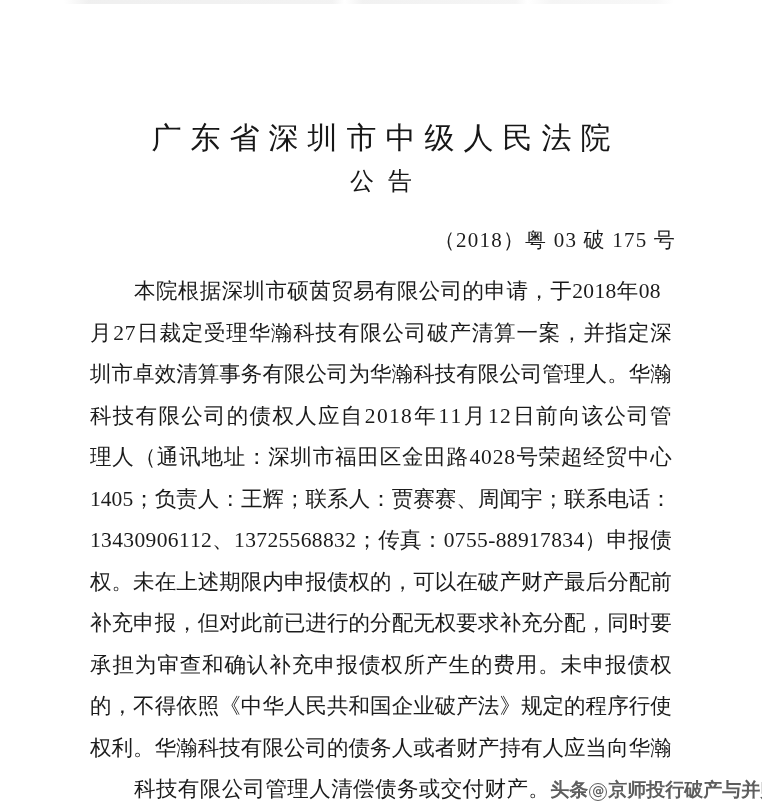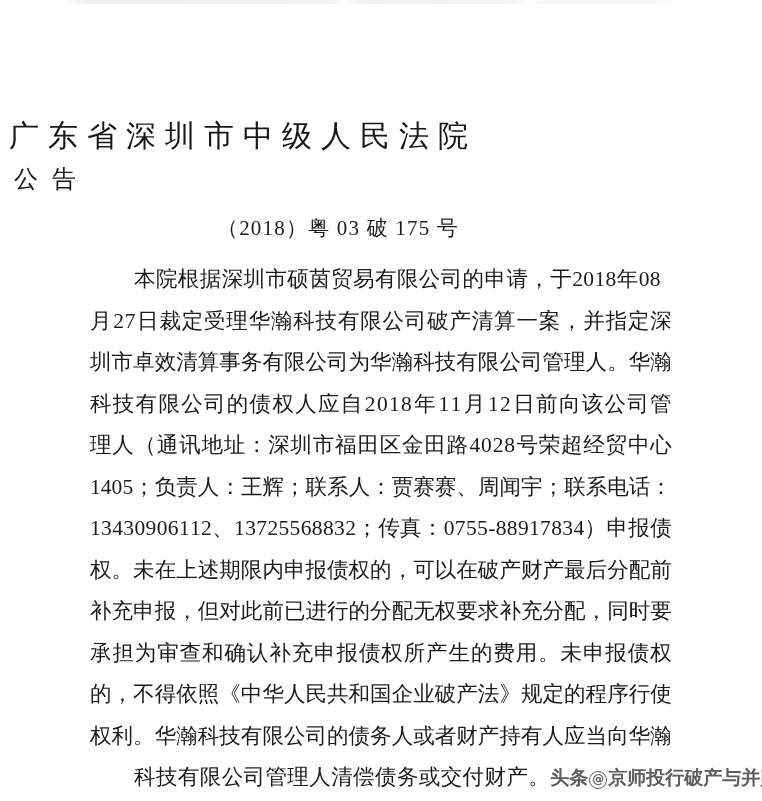--- a/index.html
+++ b/index.html
@@ -39,21 +39,21 @@
   .page {
     position: absolute;
     top: 0;
     left: 0;
     width: 762px;
     height: 801px;
   }
 
   .doc-header {
     padding-top: 118px;
-    font-family: Liberation Mono, monospace;
+    text-align: center;
   }
 
   .doc-title {
     font-size: 30px;
     line-height: 40px;
     letter-spacing: 9px;
     text-indent: 9px;
     color: #171717;
     white-space: nowrap;
   }
@@ -61,23 +61,23 @@
   .doc-subtitle {
     font-size: 24px;
     line-height: 42px;
     letter-spacing: 14px;
     text-indent: 14px;
     color: #171717;
     margin-top: 2px;
   }
 
   .case-number {
-    margin-top: 12px;
+    margin-top: 24px;
     padding-right: 86px;
-    text-align: center;
+    text-align: right;
     font-size: 21px;
     line-height: 28px;
     letter-spacing: 1.2px;
     color: #1c1c1c;
     white-space: nowrap;
   }
 
   .body-block {
     margin-top: 17px;
     padding-left: 90px;

